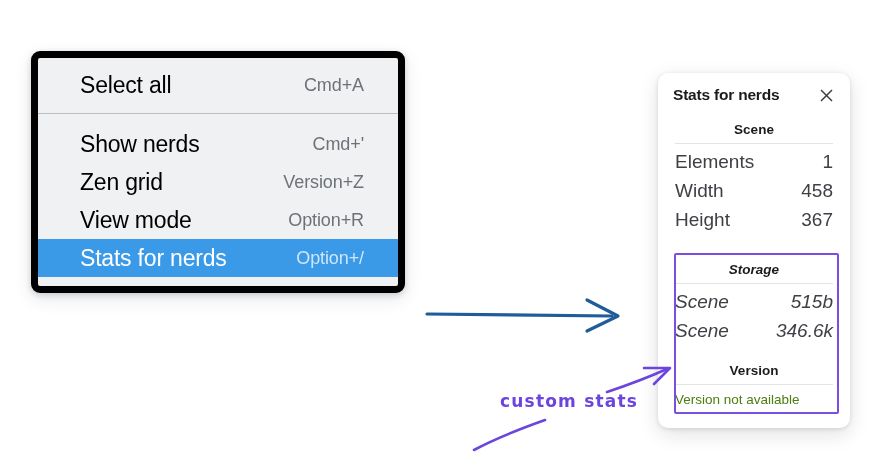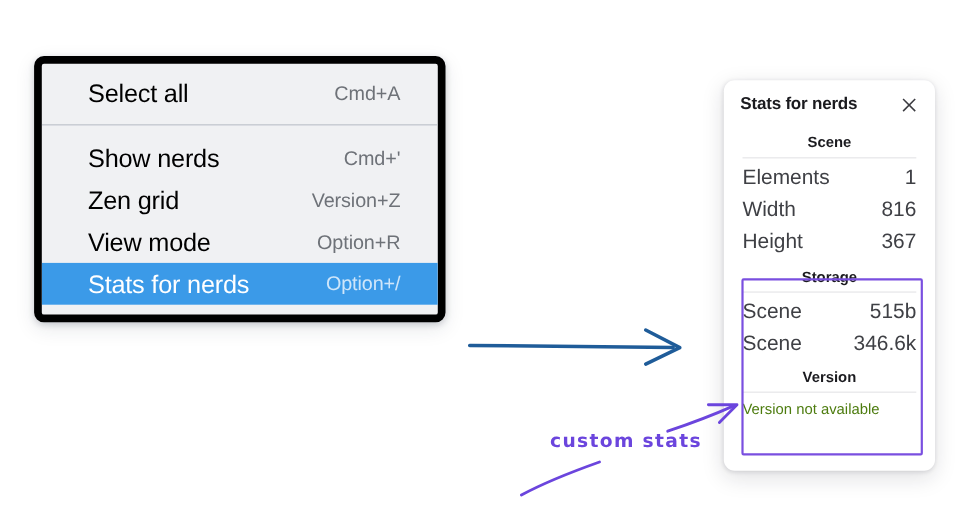--- a/index.html
+++ b/index.html
@@ -209,42 +209,42 @@
 
   <div>
     <div class="sp-section-title">Scene</div>
     <div class="sp-rule"></div>
     <div class="sp-row">
       <span class="sp-lbl">Elements</span>
       <span class="sp-val">1</span>
     </div>
     <div class="sp-row">
       <span class="sp-lbl">Width</span>
-      <span class="sp-val">816</span>
+      <span class="sp-val">458</span>
     </div>
     <div class="sp-row">
       <span class="sp-lbl">Height</span>
       <span class="sp-val">367</span>
     </div>
   </div>
 
-  <div style="margin-top:6px;">
+  <div style="margin-top:24px;font-style:italic;">
     <div class="sp-section-title">Storage</div>
     <div class="sp-rule"></div>
     <div class="sp-row">
       <span class="sp-lbl">Scene</span>
       <span class="sp-val">515b</span>
     </div>
     <div class="sp-row">
       <span class="sp-lbl">Scene</span>
       <span class="sp-val">346.6k</span>
     </div>
   </div>
 
-  <div style="margin-top:4px;">
+  <div style="margin-top:14px;">
     <div class="sp-section-title">Version</div>
     <div class="sp-rule"></div>
     <div class="sp-note">Version not available</div>
   </div>
 
 </div>
 
 <div id="custom-stats-box"></div>
 
 <div id="annotation-layer">

